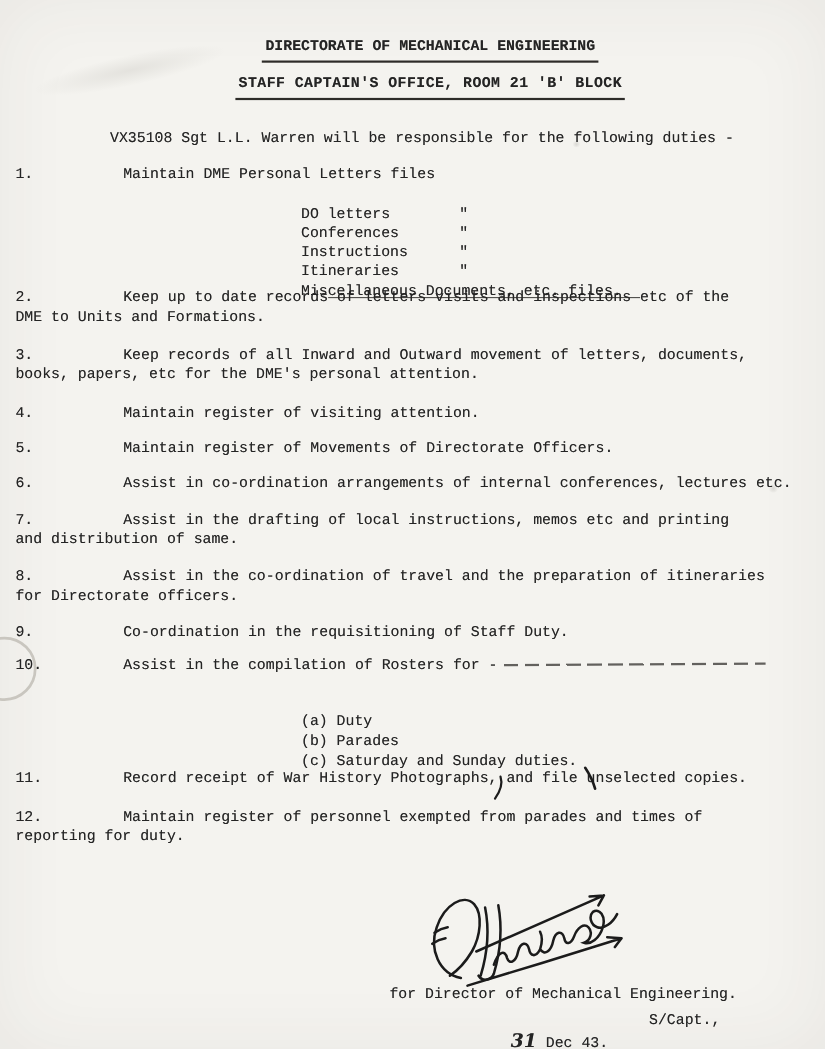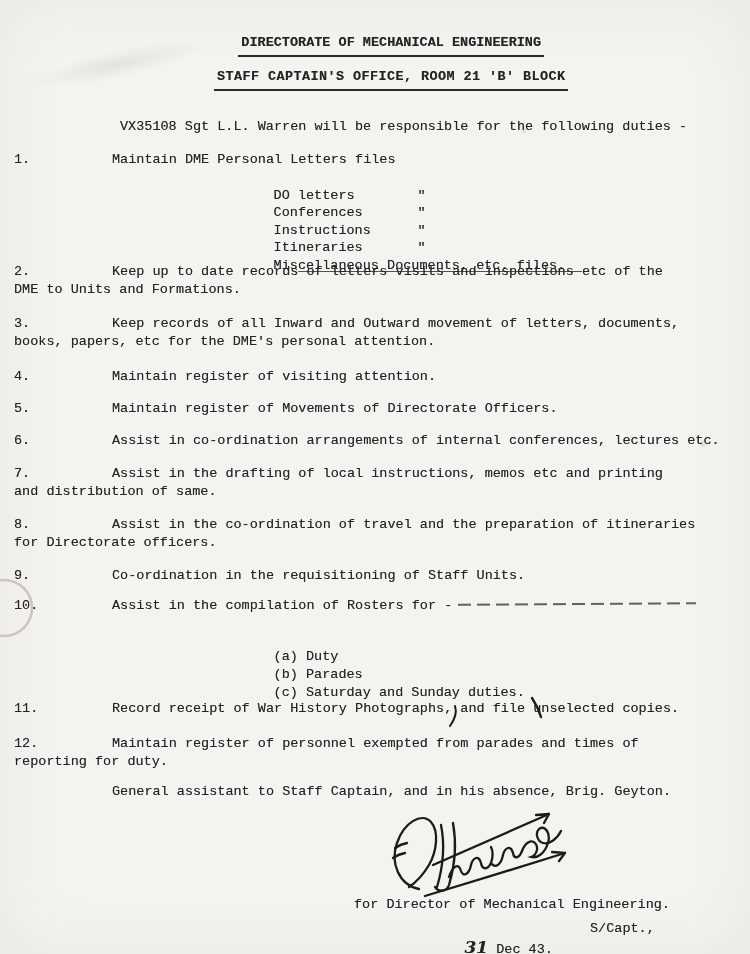--- a/index.html
+++ b/index.html
@@ -81,21 +81,21 @@
     <circle cx="30" cy="34" r="28" fill="none" stroke="#c9c6bf" stroke-width="2.5"></circle>
   </svg>
 
   <div class="title" style="top:16px;">
     <span class="underlined">DIRECTORATE OF MECHANICAL ENGINEERING</span>
   </div>
   <div class="title" style="top:50px;">
     <span class="underlined ls">STAFF CAPTAIN'S OFFICE, ROOM 21 'B' BLOCK</span>
   </div>
 
-  <div class="abs" style="left:120px;top:118px;">VX35108 Sgt L.L. Warren will be responsible for the following duties -</div>
+  <div class="abs" style="left:100px;top:118px;">VX35108 Sgt L.L. Warren will be responsible for the following duties -</div>
 
   <div class="item" style="top:151px;">
     <span class="num">1.</span>
     <span class="txt">Maintain DME Personal Letters files</span>
     <div class="sub" style="top:18px;">
       <span class="sublabel">DO letters</span><span>"</span>
     </div>
     <div class="sub" style="top:35px;">
       <span class="sublabel">Conferences</span><span>"</span>
     </div>
@@ -144,21 +144,21 @@
   </div>
 
   <div class="item" style="top:516px;">
     <span class="num">8.</span>
     <span class="txt">Assist in the co-ordination of travel and the preparation of itineraries</span>
     <span class="cont">for Directorate officers.</span>
   </div>
 
   <div class="item" style="top:567px;">
     <span class="num">9.</span>
-    <span class="txt">Co-ordination in the requisitioning of Staff Units.</span>
+    <span class="txt">Co-ordination in the requisitioning of Staff Duty.</span>
   </div>
 
   <div class="item" style="top:597px;">
     <span class="num">10.</span>
     <span class="txt">Assist in the compilation of Rosters for -</span>
     <div class="sub" style="top:33px;">
       <span>(a) Duty</span>
     </div>
     <div class="sub" style="top:51px;">
       <span>(b) Parades</span>
@@ -180,21 +180,20 @@
   <svg width="20" height="24" style="left:528px;top:696px;">
     <path d="M4,2 C8,8 11,14 13,21" fill="none" stroke="#1c1c1c" stroke-width="2.4" stroke-linecap="round"></path>
   </svg>
 
   <div class="item" style="top:735px;">
     <span class="num">12.</span>
     <span class="txt">Maintain register of personnel exempted from parades and times of</span>
     <span class="cont">reporting for duty.</span>
   </div>
 
-  <div class="abs" style="left:112px;top:783px;">General assistant to Staff Captain, and in his absence, Brig. Geyton.</div>
 
   <svg width="205" height="102" style="left:385px;top:801px;z-index:3;">
     <g fill="none" stroke="#1b1b1b" stroke-width="2.3" stroke-linecap="round">
       <path d="M10,47 q6,-4 12,-5 M8,57 q6,-4 12,-5"></path>
       <path d="M34,88 C14,84 5,62 12,42 C19,21 37,11 46,21 C54,30 52,50 44,64 C38,74 30,82 24,86"></path>
       <path d="M56,24 C60,44 58,66 52,86 M68,22 C72,44 70,64 64,84 C62,90 54,92 50,86"></path>
       <path d="M64,76 C68,64 74,62 76,70 C78,76 84,74 86,64 C88,56 94,54 96,62 C97,68 102,70 106,62 C108,56 108,50 106,46 M106,62 C110,68 116,64 118,54 C120,46 126,44 128,52 C129,58 134,58 137,50 C140,42 146,38 150,42 C154,46 152,54 146,56 C152,58 160,52 163,42 C166,32 160,24 154,28 C150,32 152,40 158,42 C164,44 172,38 176,30"></path>
       <path d="M48,64 L164,13 M164,13 l-13,1 M164,13 l-5,9"></path>
       <path d="M40,95 C80,83 142,64 180,52 M180,52 l-13,-1 M180,52 l-6,8"></path>
     </g>

